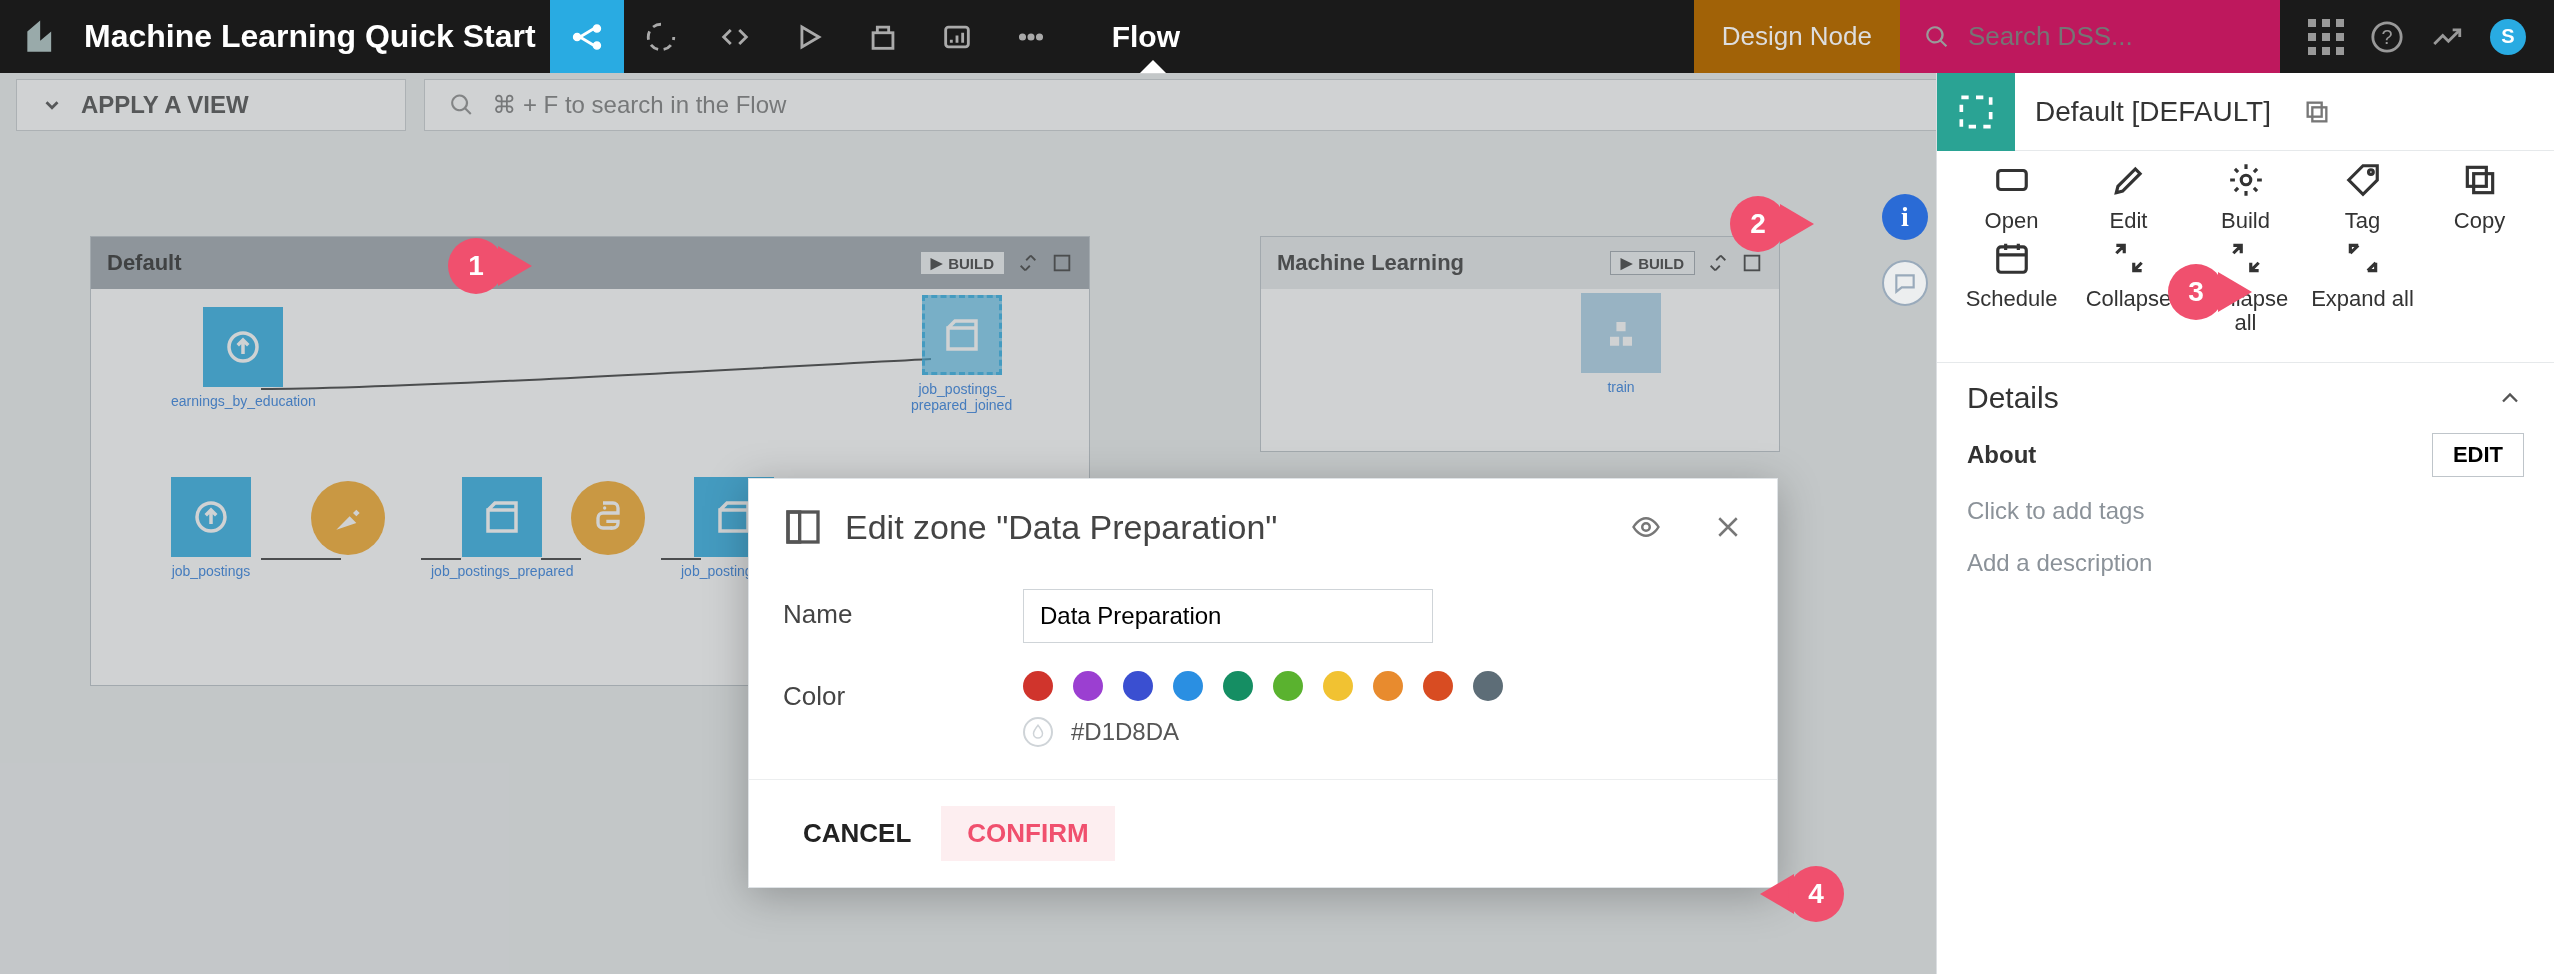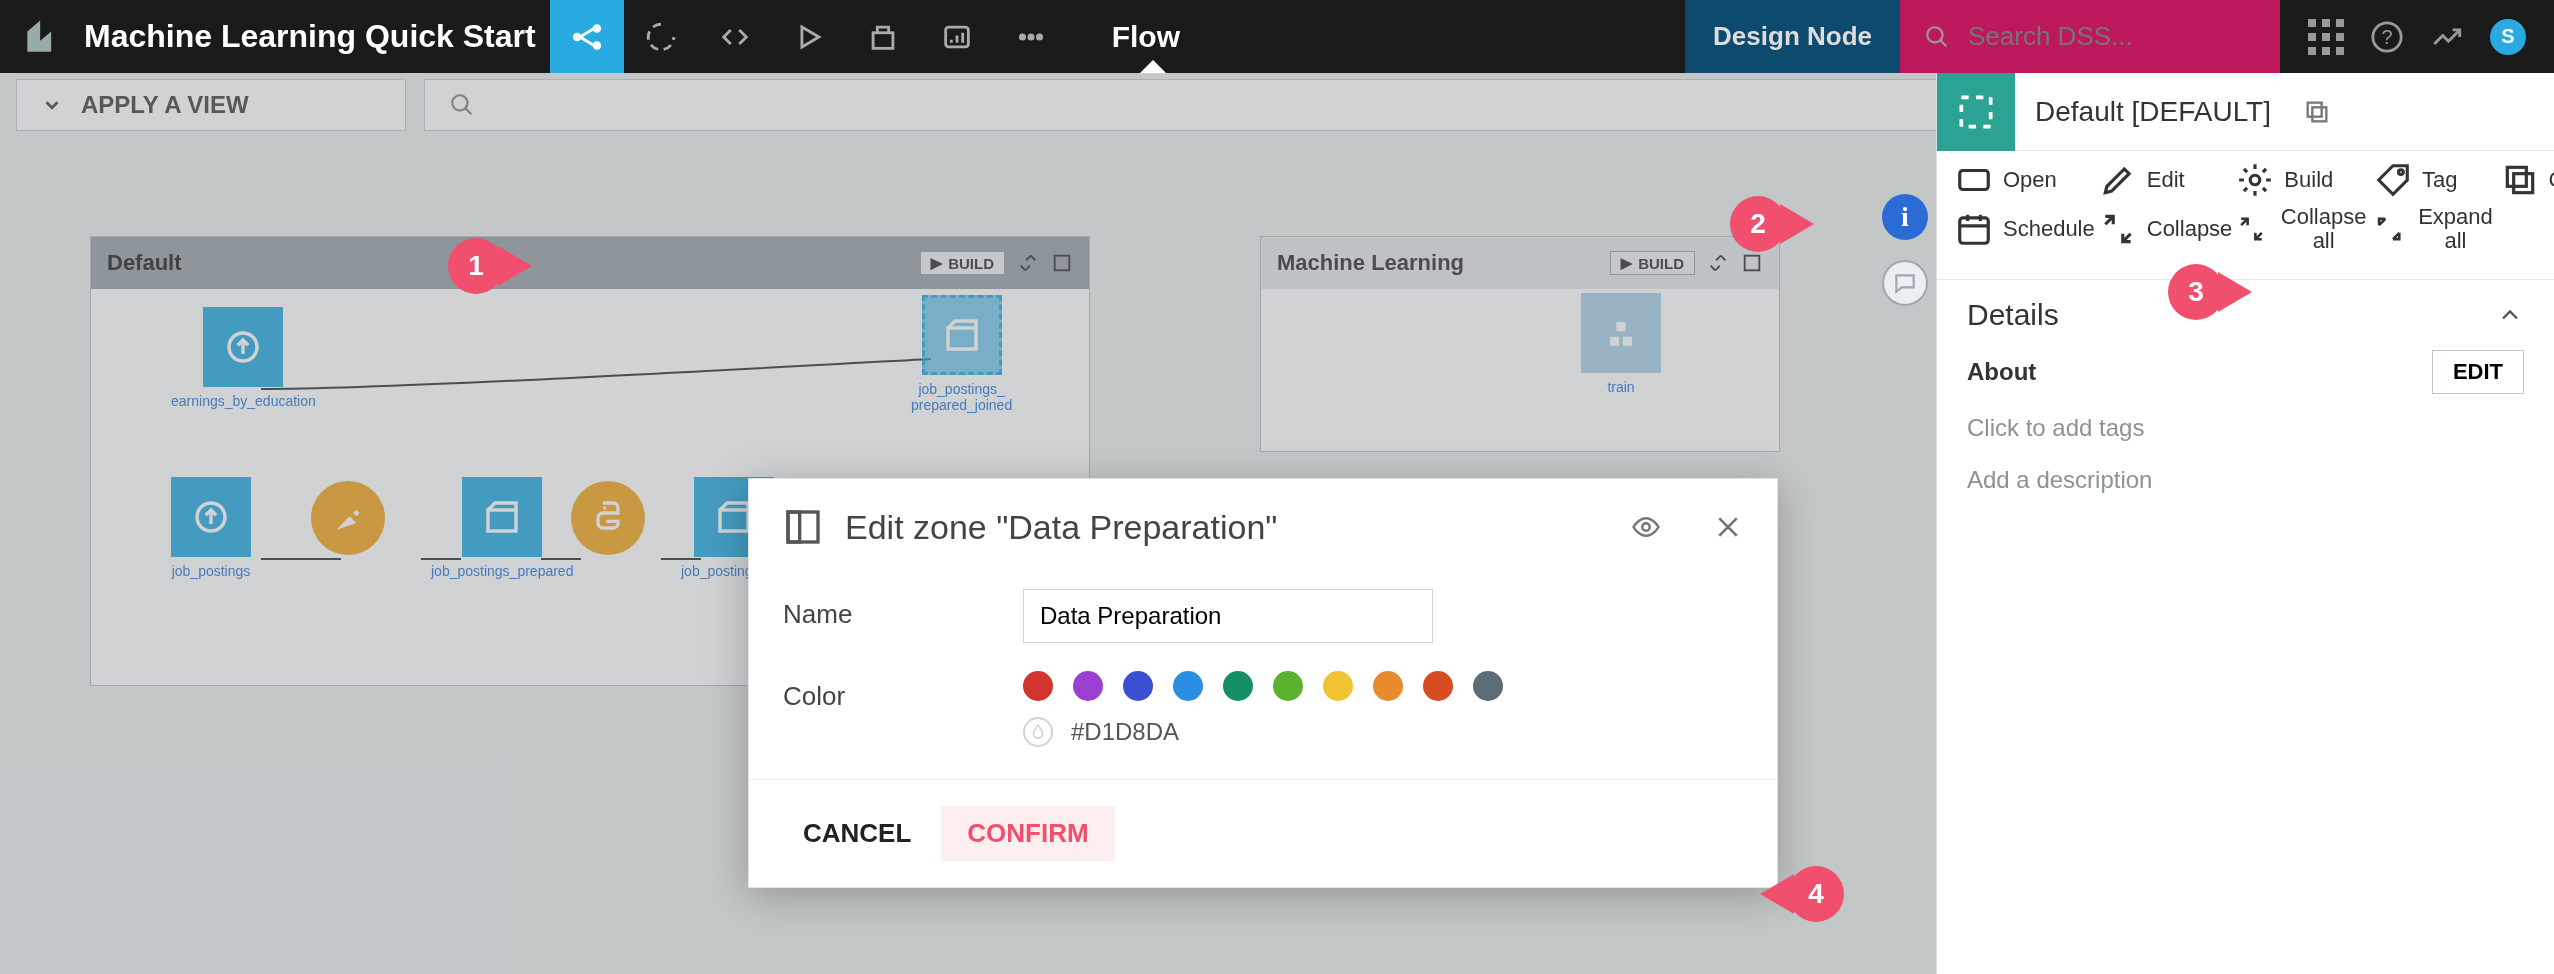--- a/index.html
+++ b/index.html
@@ -7,21 +7,21 @@
   
   .topbar{background:#1a1a1a;height:73px;display:flex;align-items:center;color:#fff;position:relative;}
   .logo{width:84px;height:73px;display:flex;align-items:center;justify-content:center;}
   .logo svg{width:44px;height:44px;fill:#9aa;}
   .project-title{font-size:32px;font-weight:600;color:#fff;padding:0 14px 0 0;}
   .topicon{width:74px;height:73px;display:flex;align-items:center;justify-content:center;color:#aaa;}
   .topicon svg{width:34px;height:34px;fill:currentColor;stroke:currentColor;}
   .topicon.active{background:#29abe2;color:#fff;}
   .flow-label{font-size:30px;font-weight:600;color:#fff;margin-left:44px;}
   .spacer{flex:1;}
-  .design-node{background:#0c4a6e;height:73px;display:flex;align-items:center;padding:0 28px;font-size:26px;color:#ddd;font-weight:700;}
+  .design-node{background:#a16207;height:73px;display:flex;align-items:center;padding:0 28px;font-size:26px;color:#ddd;font-weight:400;}
   .search-wrap{background:#be185d;width:380px;height:73px;display:flex;align-items:center;padding:0 24px;gap:18px;}
   .search-wrap input{background:transparent;border:none;outline:none;color:#ccc;font-size:26px;width:100%;}
   .search-wrap svg{width:30px;height:30px;fill:#999;}
   .right-icons{display:flex;align-items:center;gap:26px;padding:0 28px;}
   .apps-grid{display:grid;grid-template-columns:repeat(3,8px);grid-template-rows:repeat(3,8px);gap:6px;}
   .apps-grid span{background:#999;width:8px;height:8px;}
   .help-ic,.trend-ic{width:34px;height:34px;color:#999;}
   .avatar{width:36px;height:36px;border-radius:50%;background:#29abe2;color:#fff;display:flex;align-items:center;justify-content:center;font-size:20px;font-weight:600;}
   .flow-caret{position:absolute;left:1139px;bottom:-1px;width:0;height:0;border-left:14px solid transparent;border-right:14px solid transparent;border-bottom:14px solid #fff;}
 
@@ -41,21 +41,21 @@
   
   .rightpanel{position:absolute;right:0;top:73px;bottom:0;width:618px;background:#fff;border-left:1px solid #dcdfe2;z-index:10;}
   .rp-head{display:flex;align-items:center;height:78px;padding:0 26px 0 0;gap:20px;border-bottom:1px solid #e6e9eb;}
   .rp-zone-ic{width:78px;height:78px;background:#2aa394;display:flex;align-items:center;justify-content:center;}
   .rp-zone-ic svg{width:44px;height:44px;stroke:#fff;fill:none;stroke-width:2;stroke-dasharray:4 4;}
   .rp-title{font-size:28px;color:#333;font-weight:500;}
   .rp-copy{margin-left:12px;color:#777;}
   .sec-hdr{display:flex;align-items:center;justify-content:space-between;padding:18px 30px 10px;font-size:30px;font-weight:500;color:#333;}
   .sec-hdr svg{width:28px;height:28px;stroke:#555;fill:none;stroke-width:2;}
   .actions-grid{display:grid;grid-template-columns:repeat(5,1fr);gap:6px 4px;padding:10px 18px 26px;}
-  .act{display:flex;flex-direction:row;align-items:center;gap:10px;font-size:22px;color:#333;text-align:center;line-height:1.1;}
+  .act{display:flex;flex-direction:column;align-items:center;gap:10px;font-size:22px;color:#333;text-align:center;line-height:1.1;}
   .act svg{width:38px;height:38px;stroke:#333;fill:none;stroke-width:2;}
   .details{border-top:1px solid #e6e9eb;}
   .about-row{display:flex;align-items:center;justify-content:space-between;padding:8px 30px 14px;}
   .about-row b{font-size:24px;text-align:center;}
   .edit-btn{border:1px solid #bfc5ca;padding:8px 20px;font-size:22px;font-weight:700;background:#fff;}
   .muted{color:#8b9299;font-size:24px;padding:6px 30px 18px;}
 
   
   .canvas{position:absolute;left:0;top:150px;right:618px;bottom:0;overflow:hidden;}
   .zone{position:absolute;border:1px solid #b8c0c6;background:#fff;}
@@ -199,20 +199,21 @@
   <div class="pill apply">
     <svg width="22" height="22" viewBox="0 0 24 24">
         <path d="M6 9l6 6 6-6" fill="none" stroke="#444" stroke-width="3"></path>
       </svg>
     <span>APPLY A VIEW</span>
   </div>
   <div class="pill search">
     <svg viewBox="0 0 24 24">
         <path d="M10 2a8 8 0 1 0 5 14.3l5 5 1.4-1.4-5-5A8 8 0 0 0 10 2zm0 2a6 6 0 1 1 0 12 6 6 0 0 1 0-12z"></path>
       </svg>
+    <input placeholder="⌘ + F to search in the Flow" style="">
   </div>
   <div class="pill select">
     <span>SELECT ALL ITEMS</span>
     <span style="display:flex;align-items:center;gap:0;">
       <span class="cnt">14</span>
       <span class="chev">
           <svg width="22" height="22" viewBox="0 0 24 24">
             <path d="M6 9l6 6 6-6" fill="none" stroke="#444" stroke-width="3"></path>
           </svg>
         </span>

